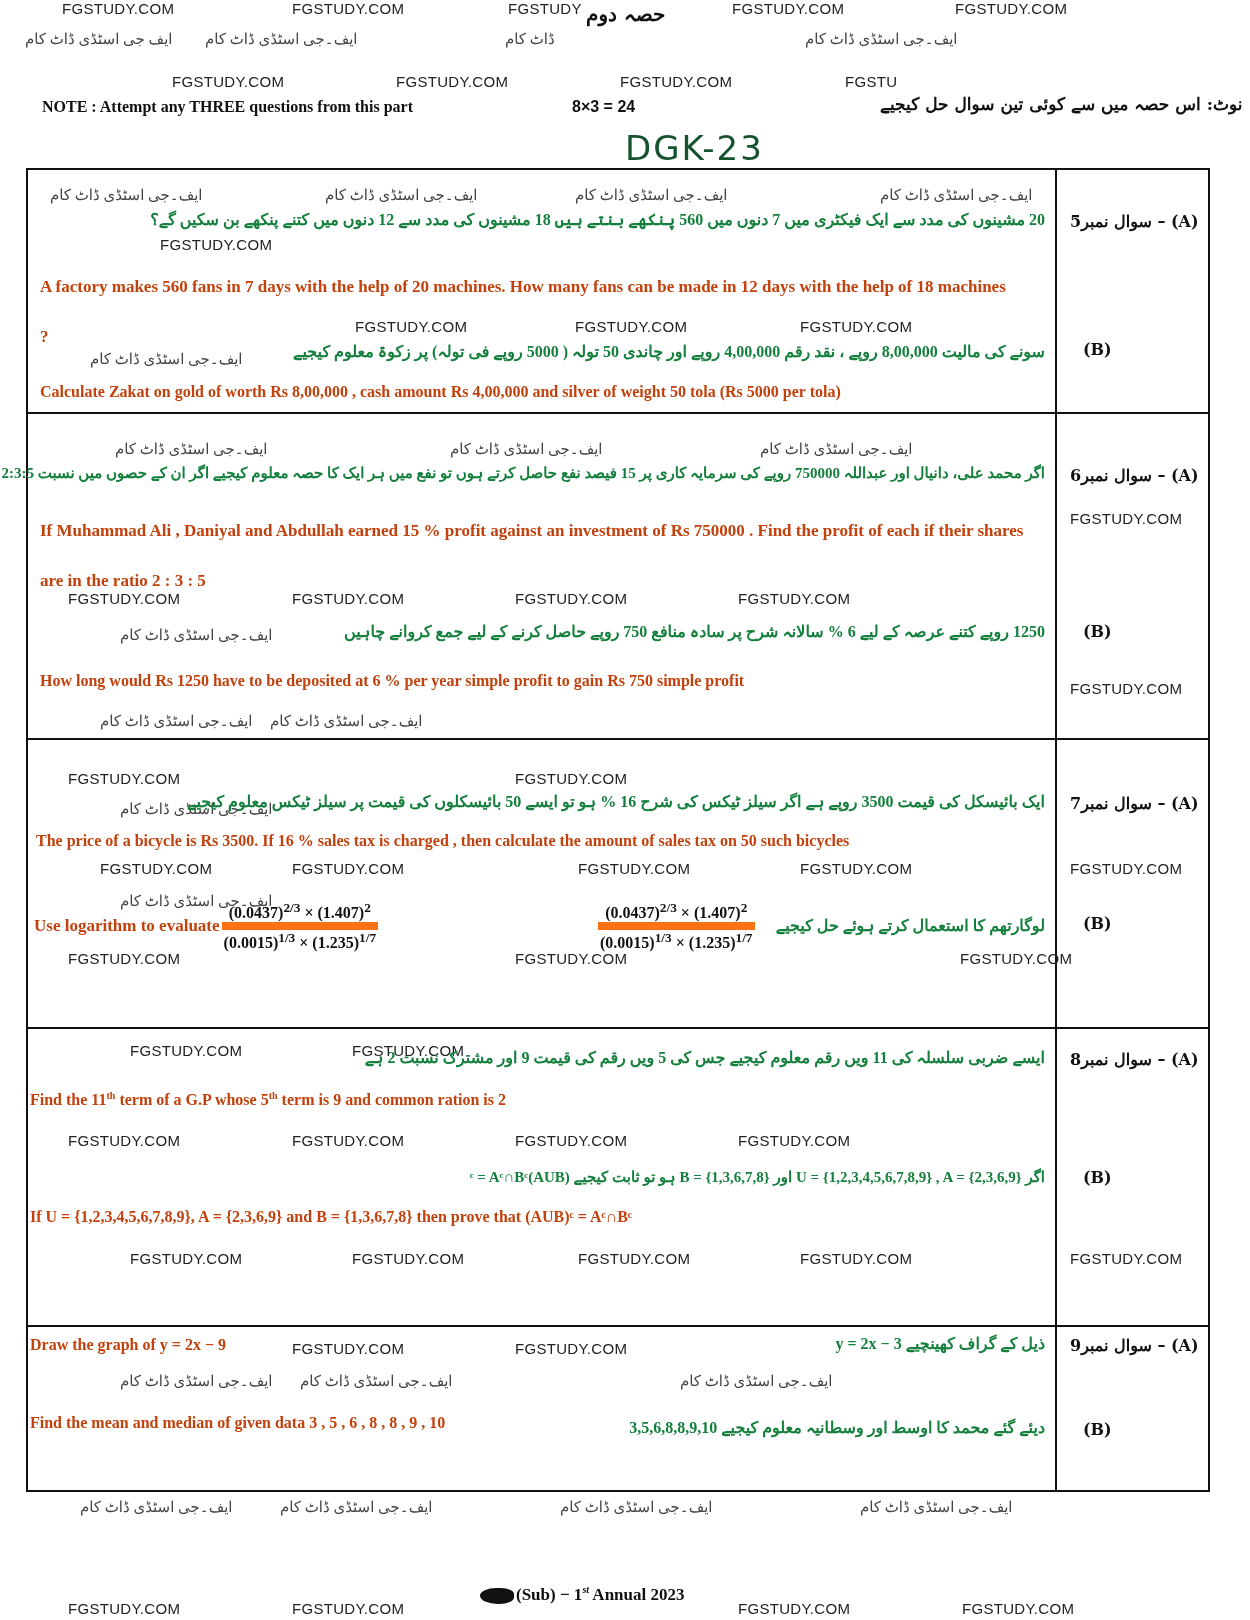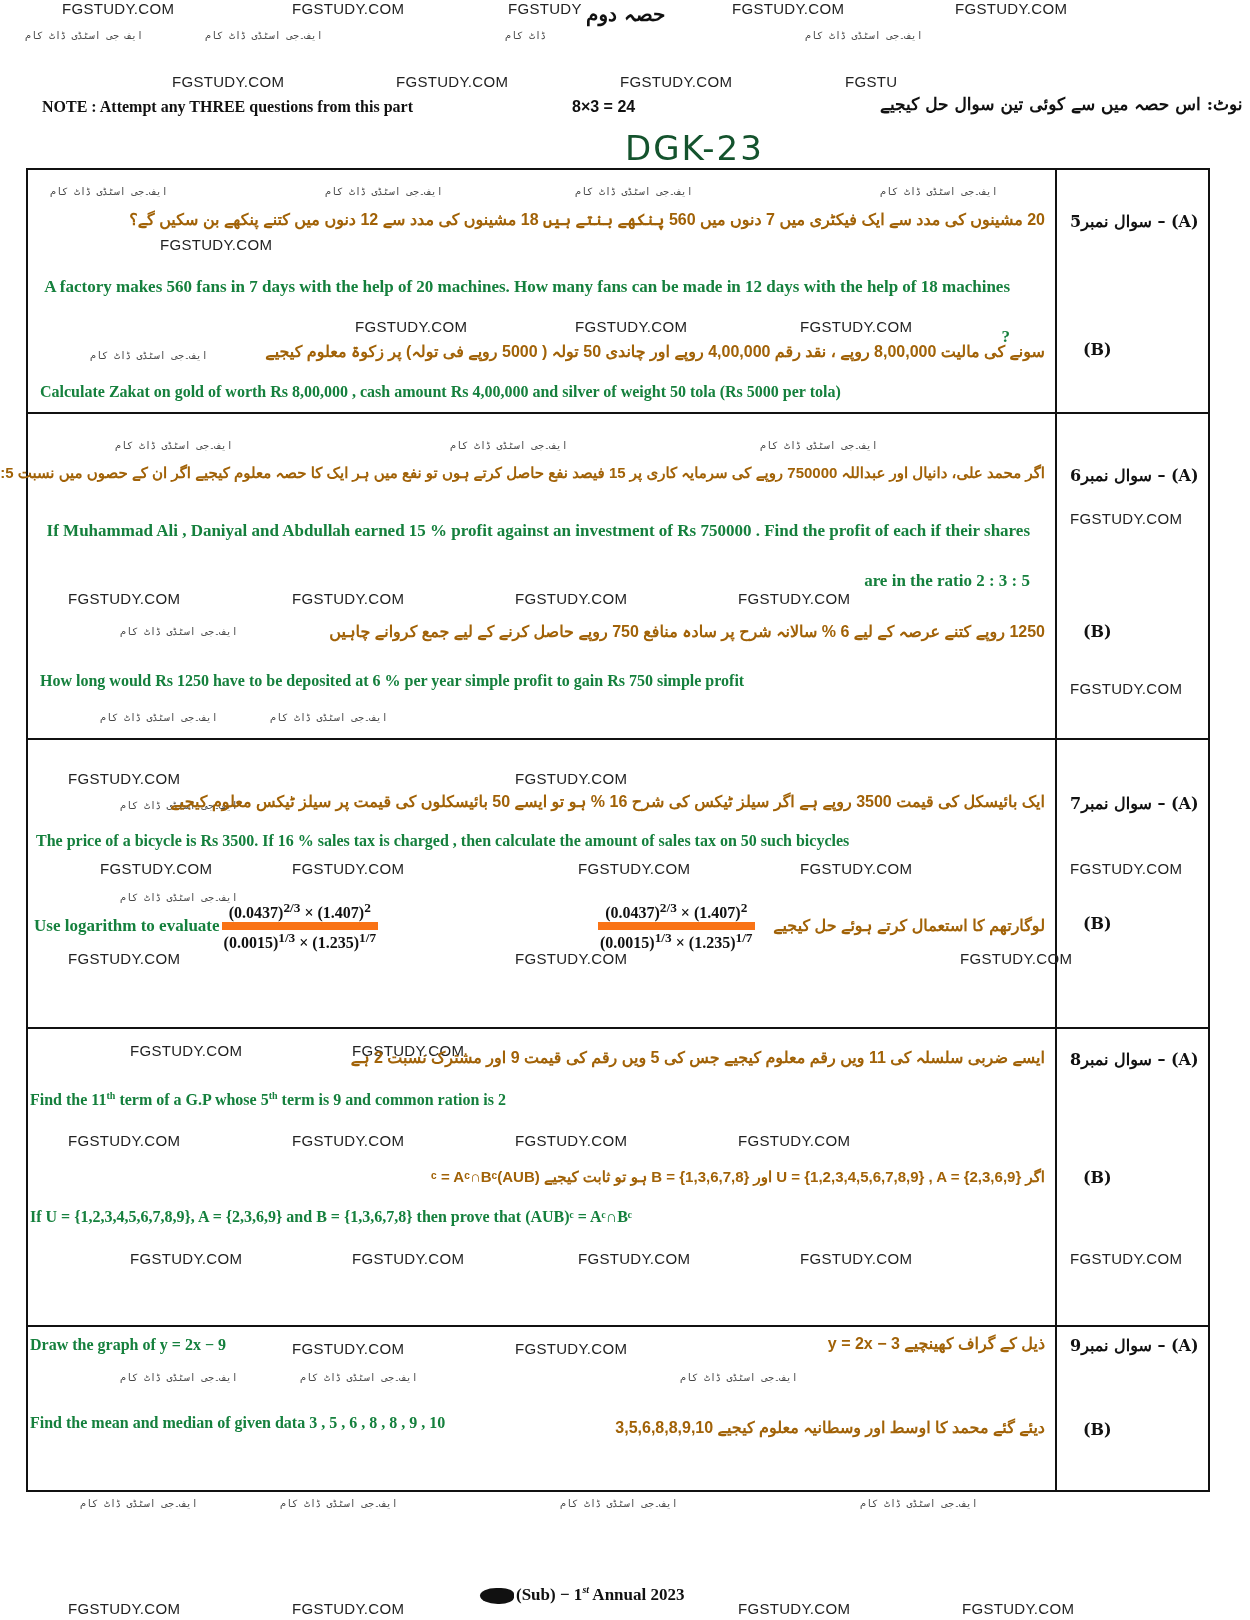--- a/index.html
+++ b/index.html
@@ -1,22 +1,22 @@
 <!DOCTYPE html>
 <html><head>
 <meta charset="utf-8">
 <style>
   html, body { margin:0; padding:0; background:#ffffff; }
   body { width:1250px; height:1620px; position:relative; overflow:hidden;
          font-family:"Liberation Serif", serif; color:#111; }
   .abs { position:absolute; white-space:nowrap; }
   .wm { font-family:"Liberation Sans", sans-serif; font-size:15px; color:#222; letter-spacing:0.3px; }
-  .urdu-wm { font-family:Liberation Mono, monospace; font-size:10px; color:#444; direction:rtl; }
-  .en { font-family:"Liberation Serif", serif; font-weight:bold; font-size:17px; color:#15803d;text-align:right; }
-  .ur { font-family:Liberation Sans, sans-serif; font-weight:bold; font-size:16px; color:#a16207; direction:rtl; text-align:left; }
+  .urdu-wm { font-family:Liberation Serif, serif; font-size:15px; color:#444; direction:rtl; }
+  .en { font-family:"Liberation Serif", serif; font-weight:bold; font-size:17px; color:#c2410c; }
+  .ur { font-family:Liberation Serif, serif; font-weight:bold; font-size:16px; color:#15803d; direction:rtl; text-align:left; }
   .qlabel { font-family:"DejaVu Serif", serif; font-weight:bold; font-size:16px; color:#111; }
   .frame { position:absolute; border:2px solid #111; }
   .hline { position:absolute; height:2px; background:#111; }
   .vline { position:absolute; width:2px; background:#111; }
   .frac { display:inline-block; text-align:center; vertical-align:middle; font-family:"Liberation Serif", serif; font-weight:bold; font-size:16px; }
   .frac .num { display:block; border-bottom:8px solid #f97316; padding:0 2px; }
   .frac .den { display:block; padding:0 2px; }
   .handwrite { font-family:"DejaVu Sans", sans-serif; font-size:34px; color:#14532d; letter-spacing:2px; }
   .blob { display:inline-block; width:34px; height:16px; background:#111; border-radius:50% 40% 45% 55%; vertical-align:middle; margin-right:2px; }
 </style>

